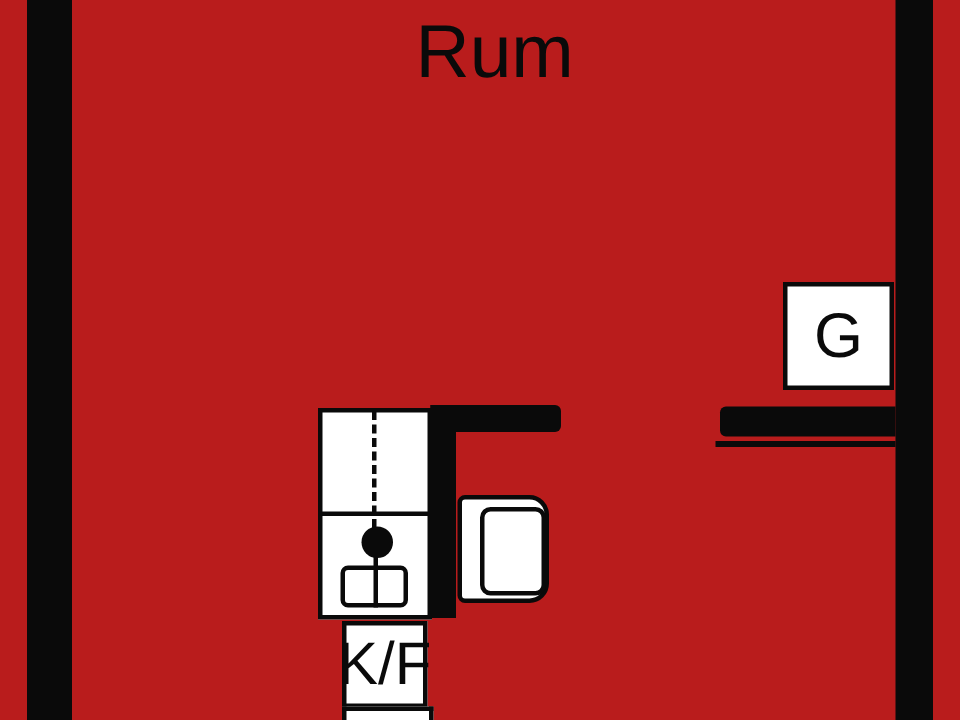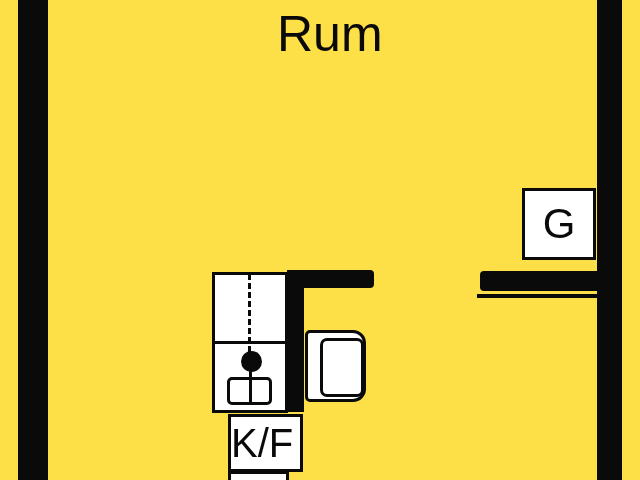--- a/index.html
+++ b/index.html
@@ -4,21 +4,21 @@
 <style>
   html, body {
     margin: 0;
     padding: 0;
     background: #ffffff;
   }
   .plan {
     position: relative;
     width: 640px;
     height: 480px;
-    background: #fde047;
+    background: #b91c1c;
     overflow: hidden;
     font-family: "Liberation Sans", sans-serif;
     color: #0a0a0a;
   }
   .abs { position: absolute; }
 
   
   .wall { background: #0a0a0a; }
   .wall-left   { left: 18px;  top: 0;     width: 30px;  height: 480px; }
   .wall-right  { left: 597px; top: 0;     width: 25px;  height: 480px; }
@@ -100,24 +100,24 @@
     width: 44px; height: 59px;
     border: 3px solid #0a0a0a;
     border-radius: 7px;
     box-sizing: border-box;
     background: #ffffff;
   }
 
   
   .kf-box {
     left: 228px; top: 414px;
-    width: 75px; height: 58px;
+    width: 57px; height: 58px;
     border: 3px solid #0a0a0a;
     box-sizing: border-box;
-    display: flex; align-items: center; 
+    display: flex; align-items: center; justify-content: center;
     background: #ffffff;
     font-size: 40px;
   }
   .lower-cabinet {
     left: 228px; top: 471px;
     width: 61px; height: 9px;
     border: 3px solid #0a0a0a;
     border-bottom: none;
     box-sizing: border-box;
     background: #ffffff;

